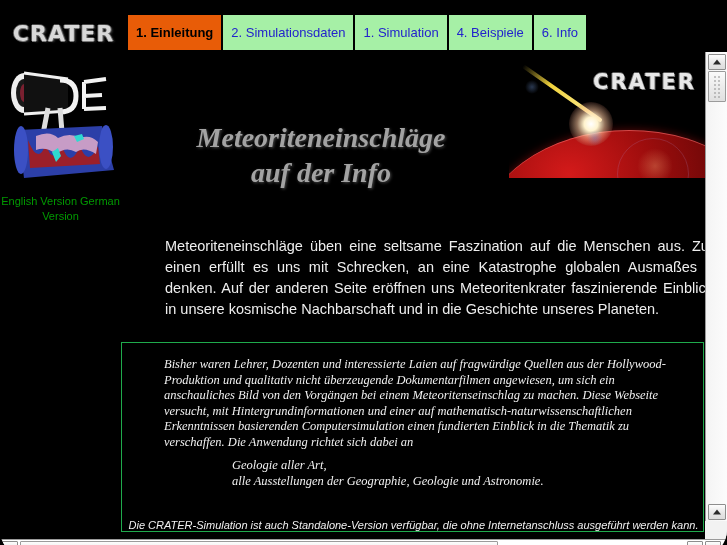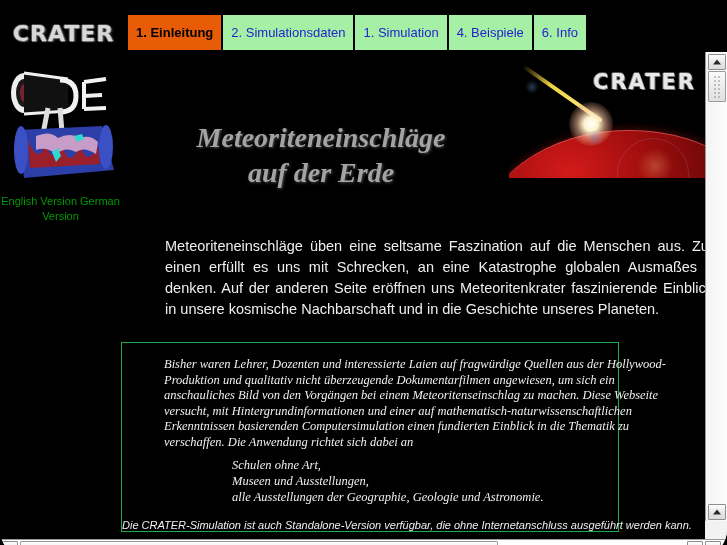--- a/index.html
+++ b/index.html
@@ -220,21 +220,21 @@
     font-size: 14.5px;
     line-height: 21px;
     text-align: justify;
     font-family: "Liberation Sans", sans-serif;
   }
 
   .green-box {
     position: absolute;
     left: 0px;
     top: 286px;
-    width: 498px;
+    width: 583px;
     height: 190px;
     border: 1px solid #1faa4c;
     box-sizing: border-box;
     background: #000;
   }
   .box-par {
     position: absolute;
     left: 42px;
     top: 14px;
     width: 520px;
@@ -252,21 +252,21 @@
     font-family: "Liberation Serif", "DejaVu Serif", serif;
     font-style: italic;
     font-size: 12.5px;
     line-height: 16px;
   }
   .standalone {
     position: absolute;
     left: 0;
     top: 176px;
     width: 583px;
-    text-align: left;
+    text-align: center;
     color: #f0f0f0;
     font-family: "Liberation Sans", sans-serif;
     font-style: italic;
     font-size: 11px;
     line-height: 13px;
   }
 
   
   .vscroll {
     position: absolute;
@@ -403,31 +403,30 @@
         <div class="meteor-flash"></div>
         <div class="flare f1"></div>
         <div class="flare f2"></div>
         <div class="flare f3"></div>
         <div class="flare f4"></div>
         <div class="banner-crater-text">CRATER</div>
       </div>
 
       <div class="page-title">
         <div>Meteoriteneinschläge</div>
-        <div>auf der Erde</div>
+        <div>auf der Info</div>
       </div>
     </div>
 
     <div class="intro-par">Meteoriteneinschläge üben eine seltsame Faszination auf die Menschen aus. Zum einen erfüllt es uns mit Schrecken, an eine Katastrophe globalen Ausmaßes zu denken. Auf der anderen Seite eröffnen uns Meteoritenkrater faszinierende Einblicke in unsere kosmische Nachbarschaft und in die Geschichte unseres Planeten.</div>
 
     <div class="green-box">
       <div class="box-par">Bisher waren Lehrer, Dozenten und interessierte Laien auf fragwürdige Quellen aus der Hollywood-Produktion und qualitativ nicht überzeugende Dokumentarfilmen angewiesen, um sich ein anschauliches Bild von den Vorgängen bei einem Meteoritenseinschlag zu machen. Diese Webseite versucht, mit Hintergrundinformationen und einer auf mathematisch-naturwissenschaftlichen Erkenntnissen basierenden Computersimulation einen fundierten Einblick in die Thematik zu verschaffen. Die Anwendung richtet sich dabei an</div>
       <div class="audience">
-        <div>Schulen ohne Art,</div>
-        <div>Museen und Ausstellungen,</div>
+        <div>Geologie aller Art,</div>
         <div>alle Ausstellungen der Geographie, Geologie und Astronomie.</div>
       </div>
       <div class="standalone">Die CRATER-Simulation ist auch Standalone-Version verfügbar, die ohne Internetanschluss ausgeführt werden kann.</div>
     </div>
 
   </div>
 
   <div class="vscroll">
     <div class="sb-btn" style="left:2px; top:2px; width:18px; height:16px;">
       <span class="arrow up"></span>

